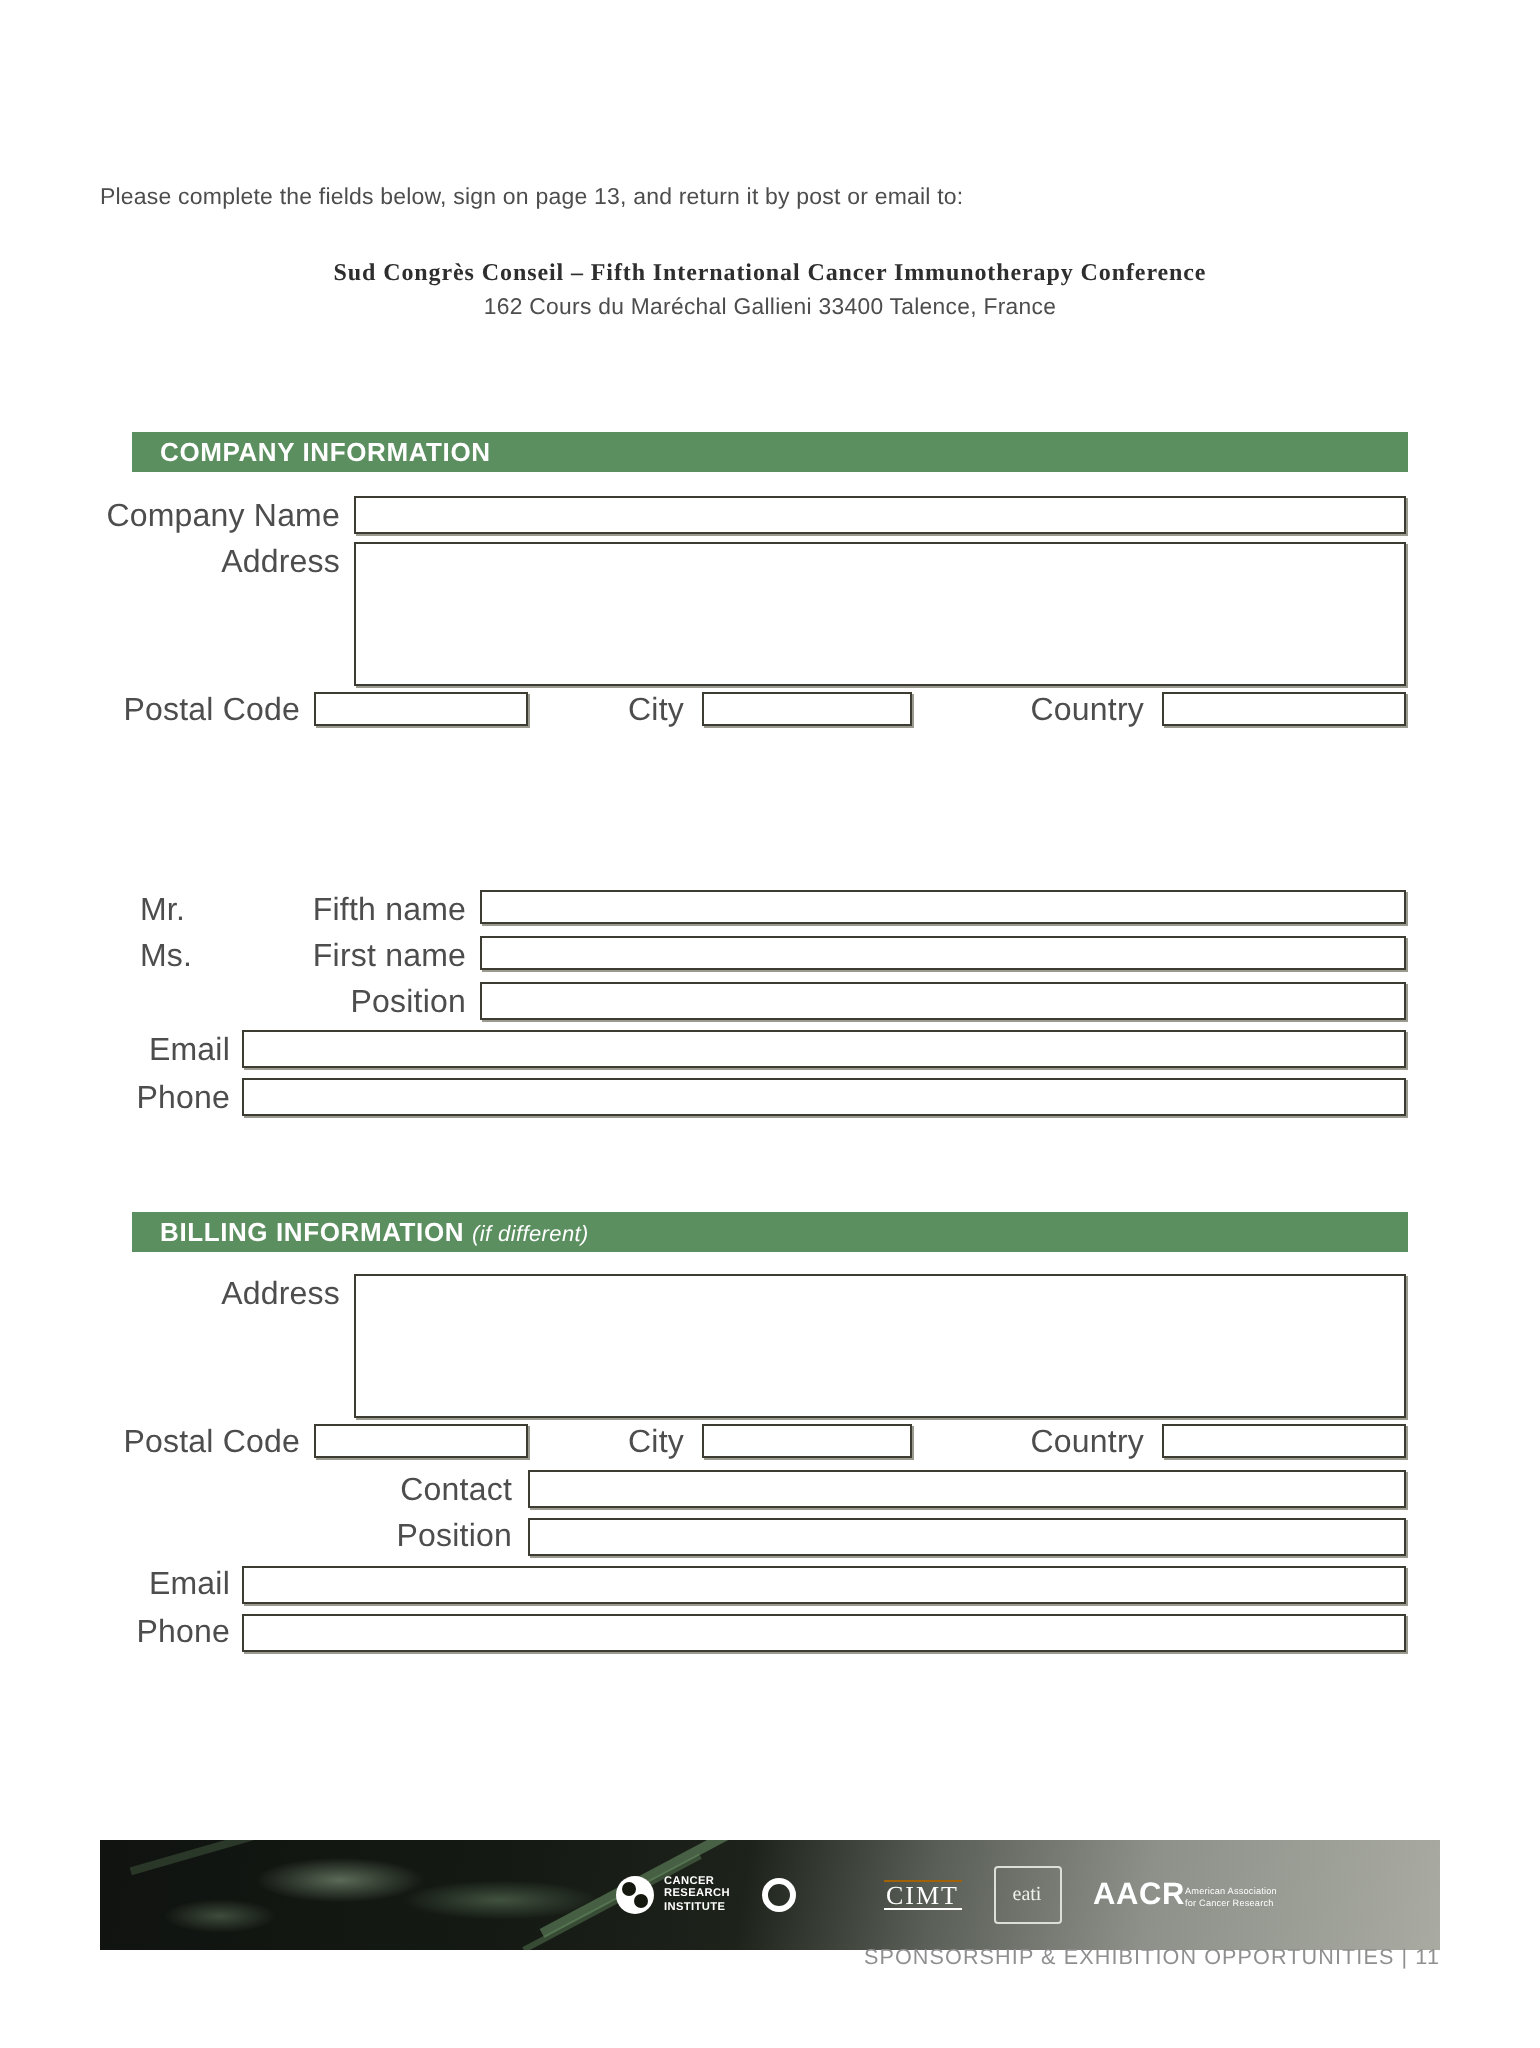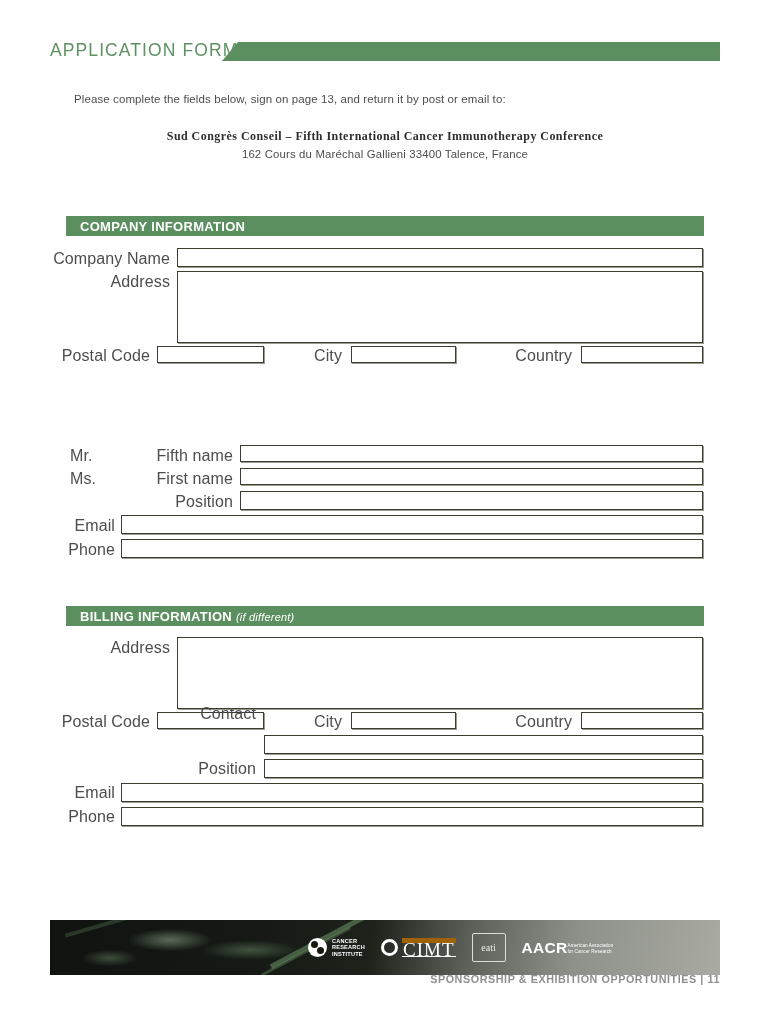--- a/index.html
+++ b/index.html
@@ -52,21 +52,20 @@
 
   
   .intro {
     position: absolute;
     left: 50px;
     top: 93px;
     font-size: 11.5px;
     color: #4d4d4d;
     letter-spacing: .1px;
     white-space: nowrap;
-    margin-left: 24px;
   }
 
   
   .addr {
     position: absolute;
     left: 0;
     top: 128px;
     width: 770px;
     text-align: center;
   }
@@ -186,23 +185,23 @@
     letter-spacing: .2px; white-space: pre-line;
   }
 
   .cimt-wrap { display: flex; align-items: center; gap: 4px; }
   .cimt-ring {
     width: 17px; height: 17px; border-radius: 50%;
     border: 3px solid #ffffff; box-sizing: border-box; flex: none;
   }
   .cimt-text {
     font-family: "Liberation Serif", serif;
-    font-size: 19px; letter-spacing: 1px;
-    border-top: 5px solid #a16207; border-bottom: 1px solid #fff;
-    padding: 0 1px; line-height: 13px;
+    font-size: 13px; letter-spacing: 1px;
+    border-top: 1px solid #a16207; border-bottom: 1px solid #fff;
+    padding: 0 1px; line-height: 13px; margin-left: 40px;
   }
 
   .eati-box {
     width: 32px; height: 27px; border: 1px solid #dcded8;
     border-radius: 2px; display: flex; align-items: center;
     justify-content: center; font-family: "Liberation Serif", serif;
     font-size: 10px; color: #eef0ea; flex: none;
   }
 
   .aacr-wrap { line-height: 1; }
@@ -210,32 +209,27 @@
   .aacr-sub  { font-size: 4.6px; line-height: 5.4px; letter-spacing: .1px; white-space: pre-line; margin-top: 2px; }
 
   .footer-text {
     position: absolute;
     right: 50px;
     top: 973px;
     font-size: 10.8px;
     color: #8f8f8f;
     letter-spacing: .55px;
     white-space: nowrap;
-    font-weight: bold;
   }
 </style>
 </head>
 <body>
 
 <div class="page">
 
-  <div class="title-row">
-    <div class="page-title">APPLICATION FORM</div>
-    <div class="title-bar"></div>
-  </div>
 
   <div class="intro">Please complete the fields below, sign on page 13, and return it by post or email to:</div>
 
   <div class="addr">
     <div class="addr-org">Sud Congrès Conseil – Fifth International Cancer Immunotherapy Conference</div>
     <div class="addr-line">162 Cours du Maréchal Gallieni 33400 Talence, France</div>
   </div>
 
   <div class="sec-bar" style="top:216px">
     <div class="sec-label">COMPANY INFORMATION</div>
@@ -284,21 +278,21 @@
 
   <div class="lbl right" style="left:0;width:150px;top:713px">Postal Code</div>
   <div class="box" style="left:157px;top:712px;width:107px;height:17px"></div>
 
   <div class="lbl right" style="left:262px;width:80px;top:713px">City</div>
   <div class="box" style="left:351px;top:712px;width:105px;height:17px"></div>
 
   <div class="lbl right" style="left:460px;width:112px;top:713px">Country</div>
   <div class="box" style="left:581px;top:712px;width:122px;height:17px"></div>
 
-  <div class="lbl right" style="left:60px;width:196px;top:705px">Contact</div>
+  <div class="lbl right" style="left:60px;width:196px;top:737px">Contact</div>
   <div class="box" style="left:264px;top:735px;width:439px;height:19px"></div>
 
   <div class="lbl right" style="left:60px;width:196px;top:760px">Position</div>
   <div class="box" style="left:264px;top:759px;width:439px;height:19px"></div>
 
   <div class="lbl right" style="left:0;width:115px;top:784px">Email</div>
   <div class="box" style="left:121px;top:783px;width:582px;height:19px"></div>
 
   <div class="lbl right" style="left:0;width:115px;top:808px">Phone</div>
   <div class="box" style="left:121px;top:807px;width:582px;height:19px"></div>

